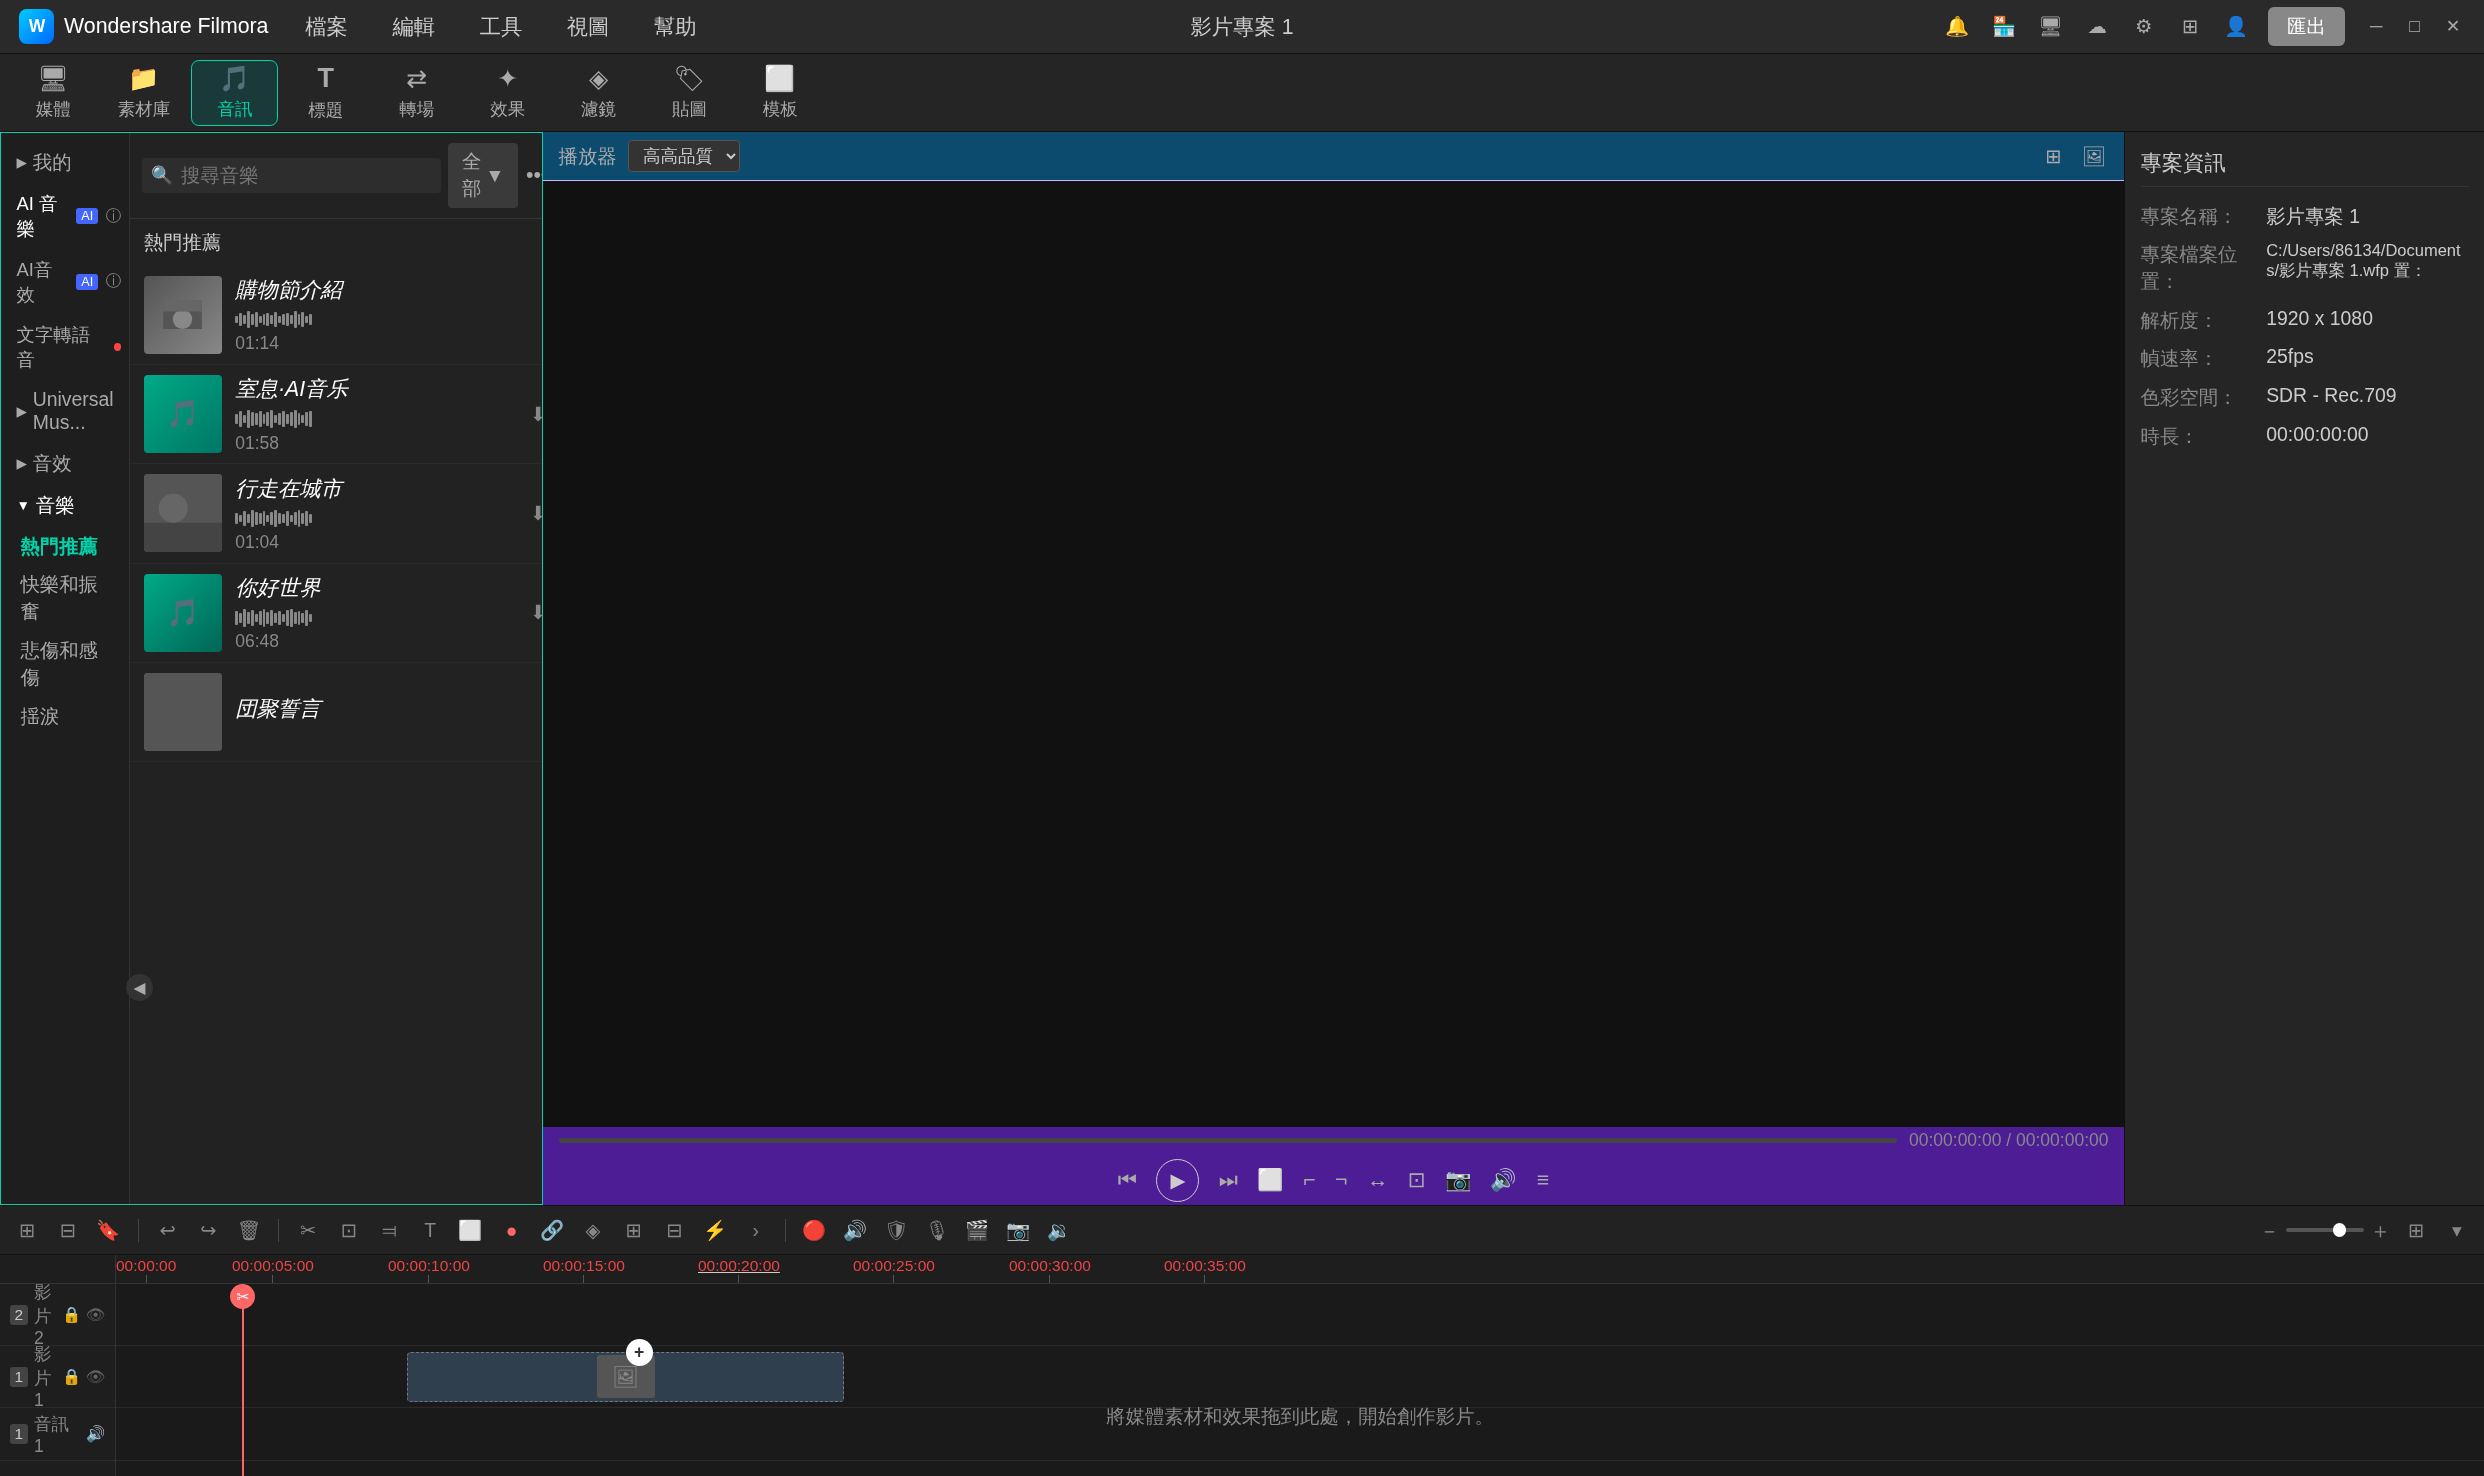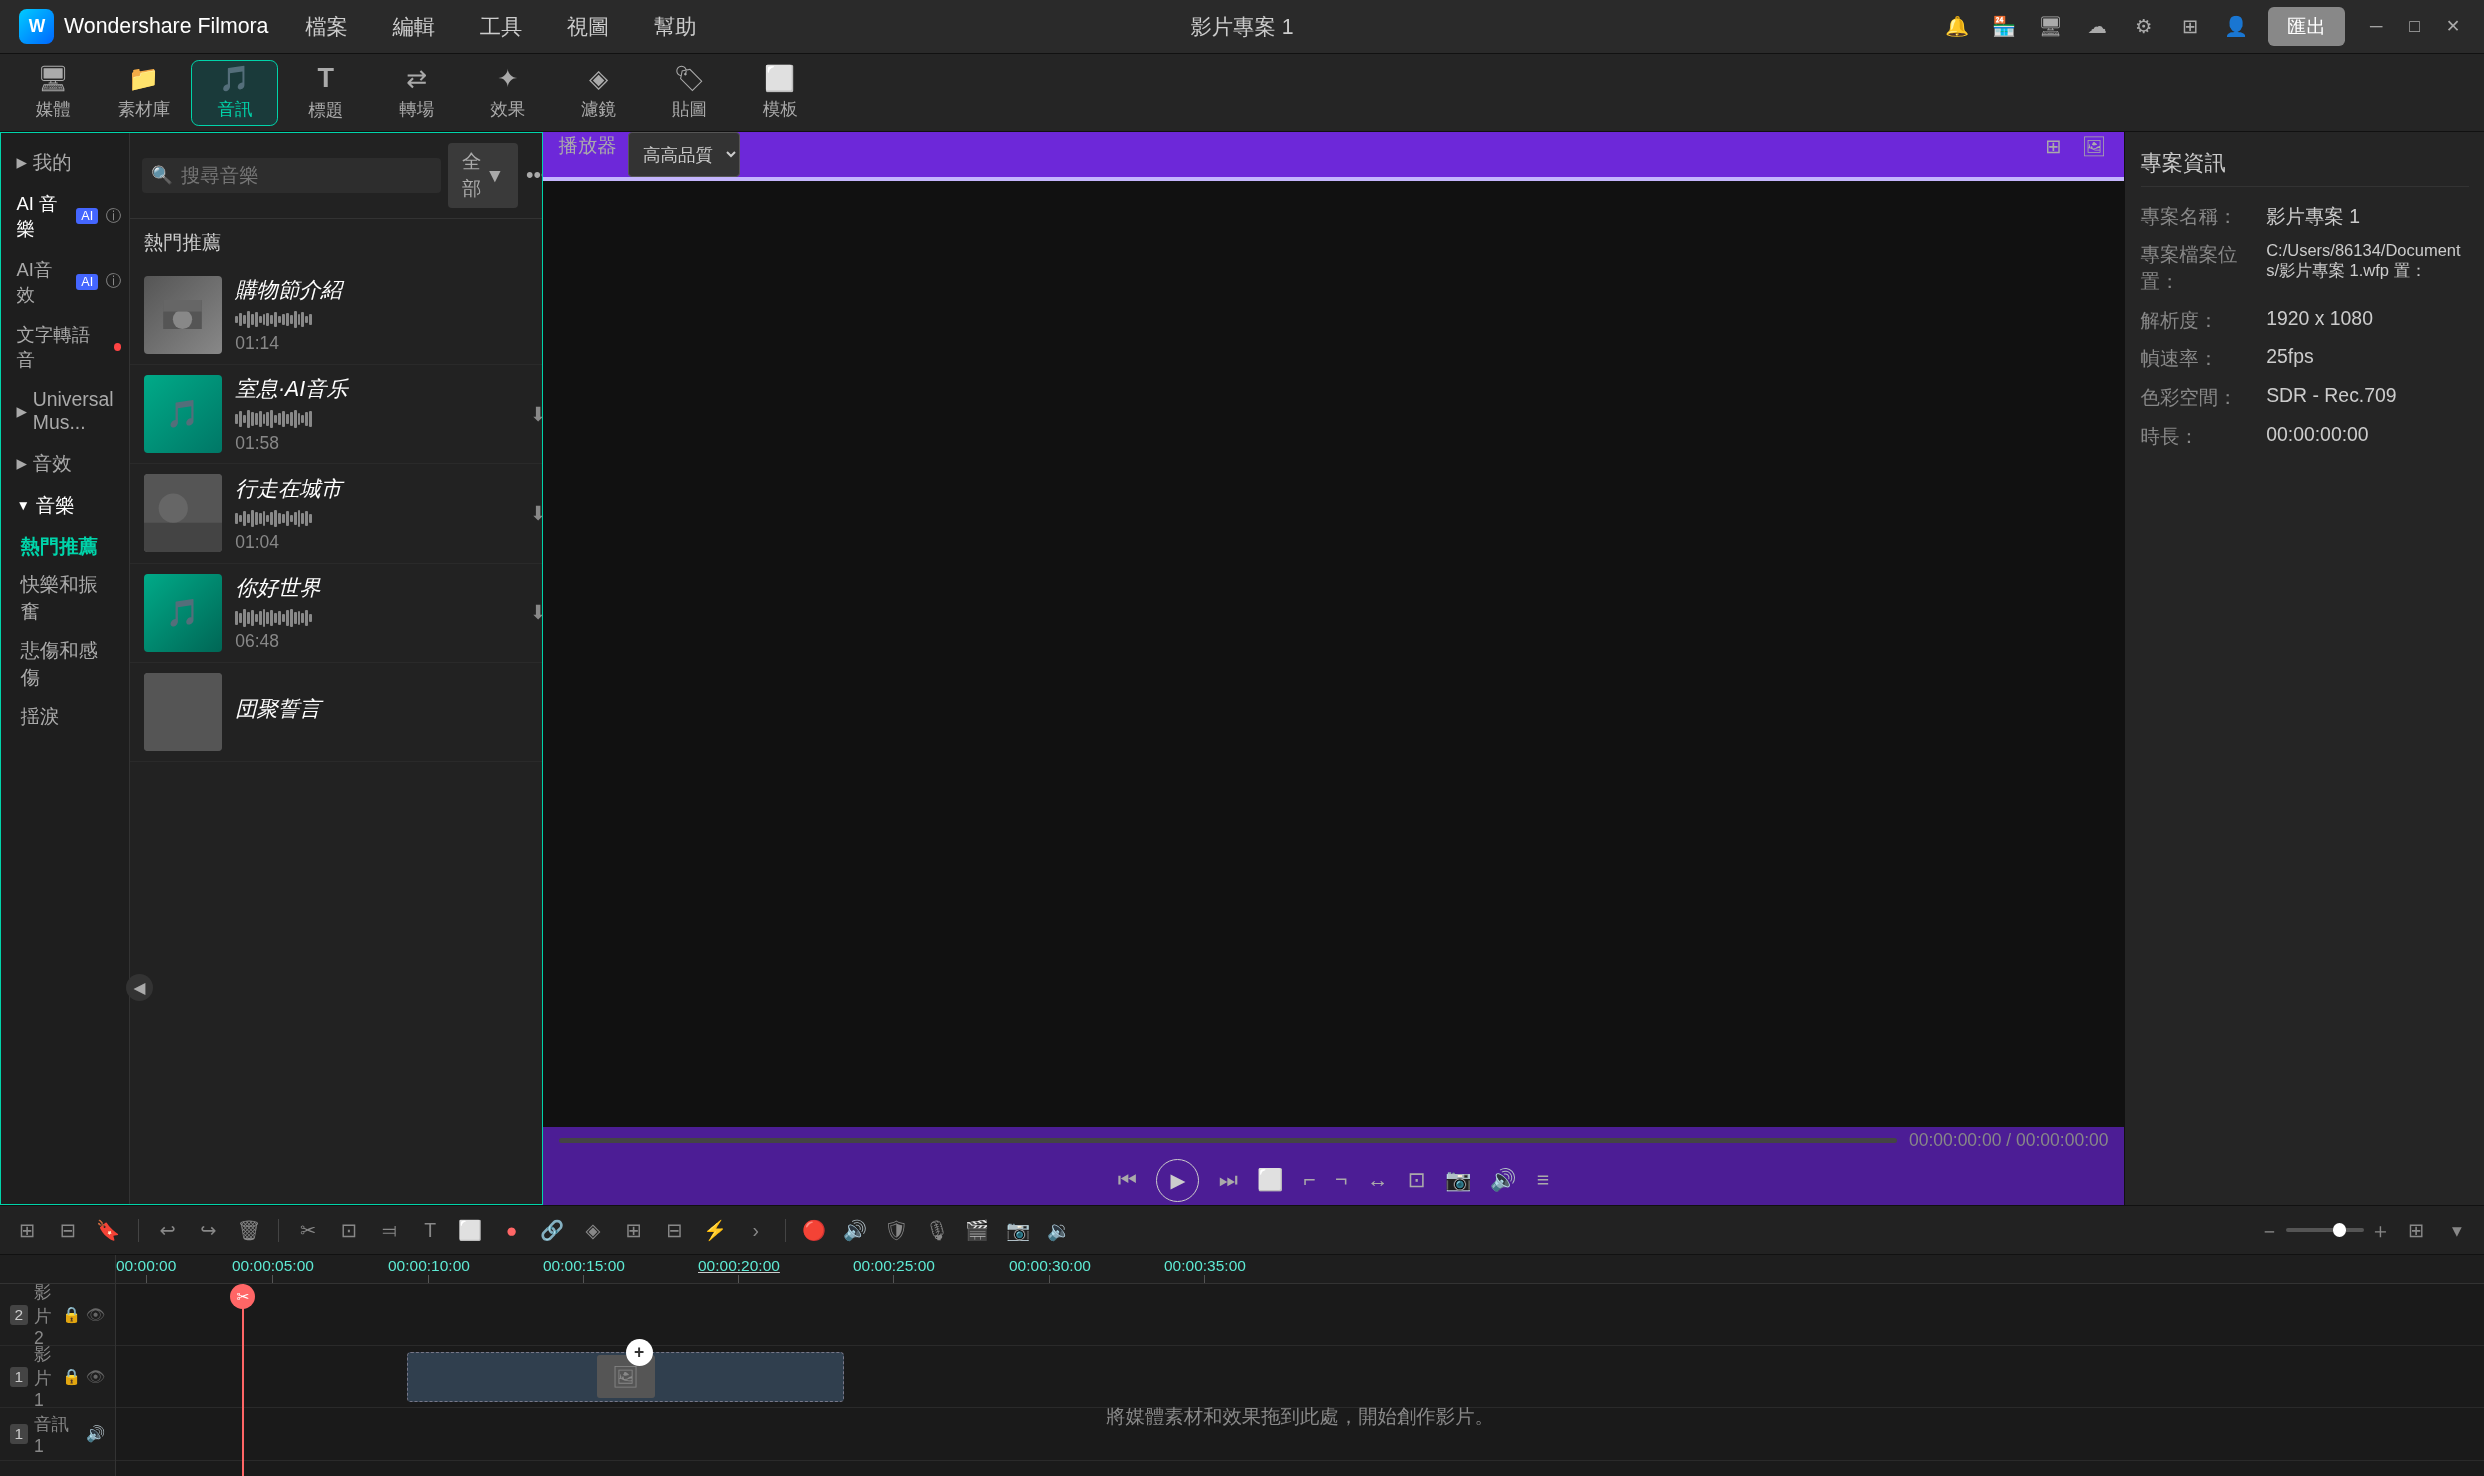--- a/index.html
+++ b/index.html
@@ -323,25 +323,26 @@
     
     #preview-panel {
       flex: 1;
       background: #1a1a1a;
       display: flex;
       flex-direction: column;
       border-right: 1px solid #111;
     }
     #preview-toolbar {
       height: 49px;
-      background: #6d28d9;
-      display: flex;
+      background: #0c4a6e;
+      display: flex;
+      align-items: center;
       padding: 0 15.5px;
       gap: 11.6px;
-      border-bottom: 4px solid #c4b5fd;
+      border-bottom: 1px solid #c4b5fd;
     }
     #playback-label {
       color: #aaa;
       font-size: 19.4px;
     }
     #quality-select {
       background: #333;
       border: 1px solid #555;
       color: #ccc;
       padding: 3.9px 9.7px;
@@ -562,21 +563,21 @@
     }
     .ruler-mark {
       position: absolute;
       bottom: 0;
       display: flex;
       flex-direction: column;
       align-items: center;
     }
     .ruler-label {
       font-size: 15.5px;
-      color: #5eead4;
+      color: #ef4444;
       white-space: nowrap;
     }
     .ruler-tick {
       width: 1px;
       height: 7.8px;
       background: #555;
     }
     #timeline-tracks {
       flex: 1;
       position: relative;

